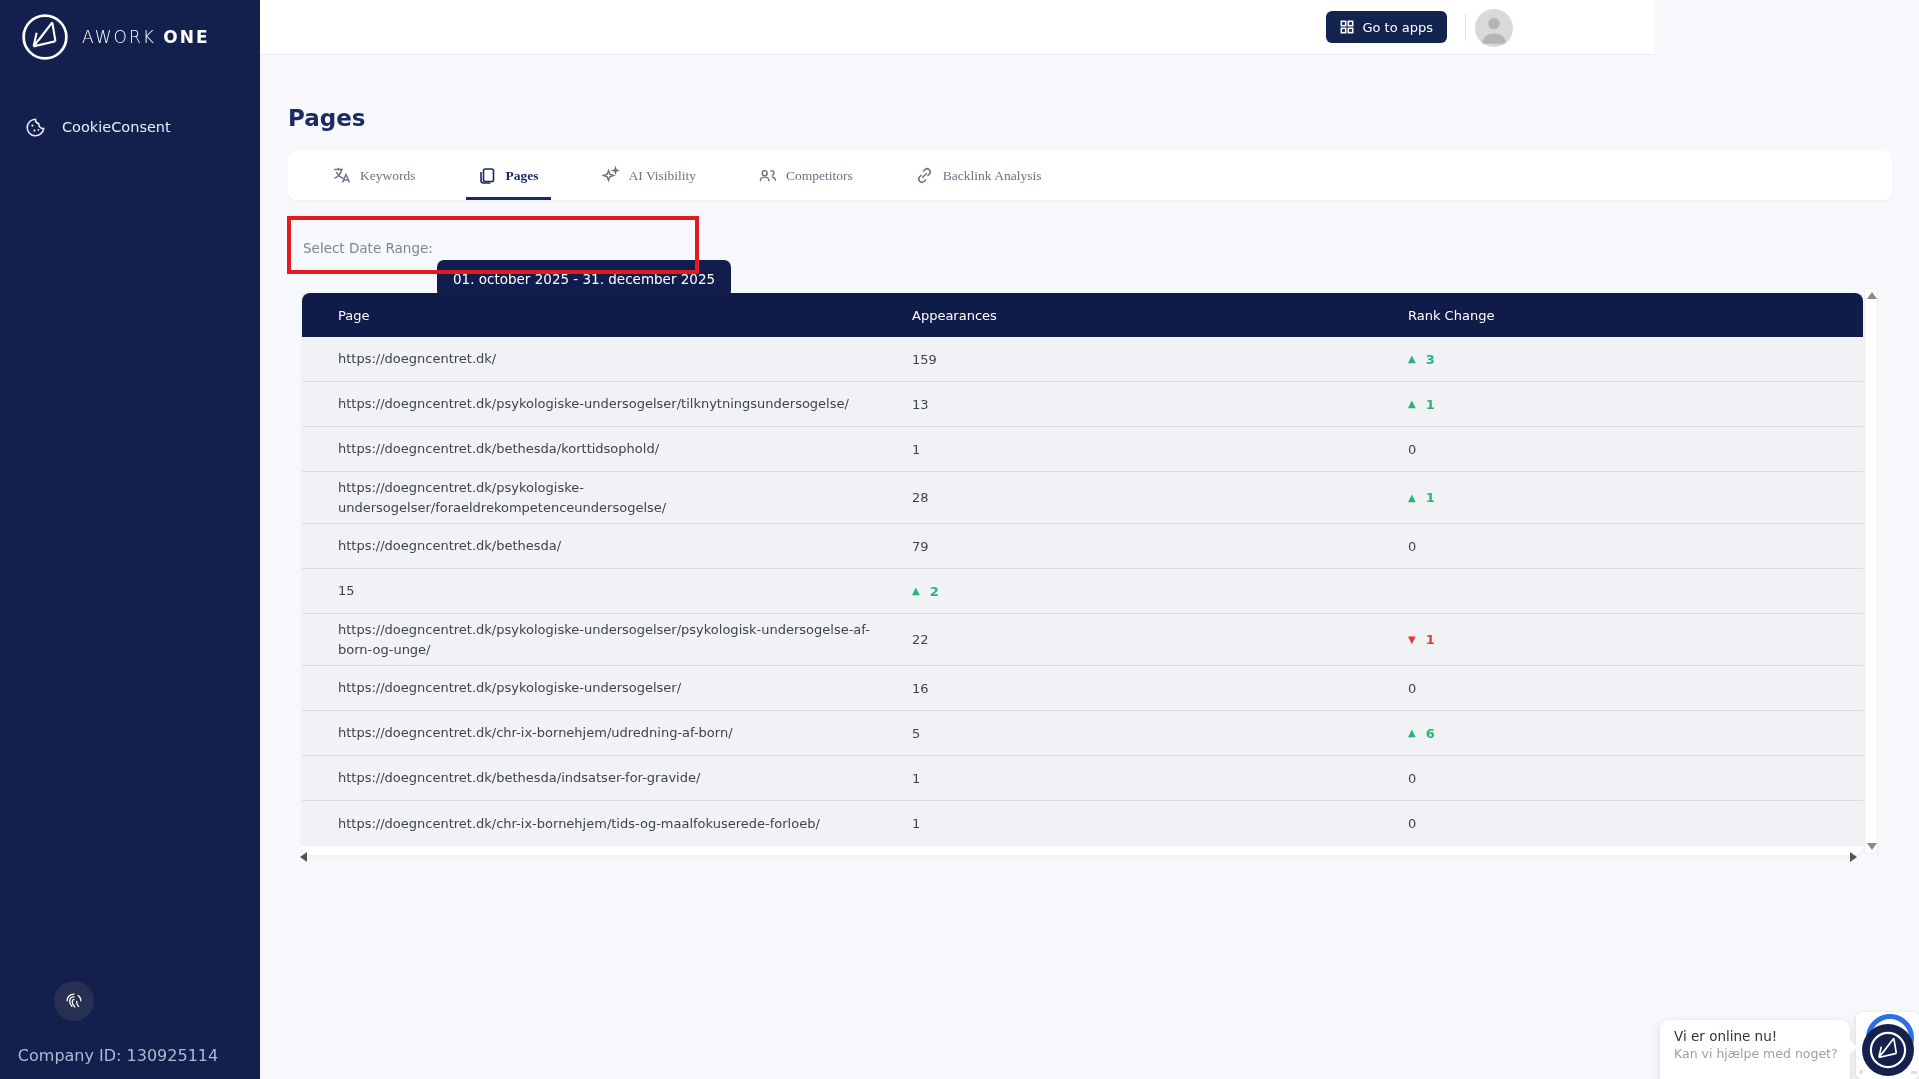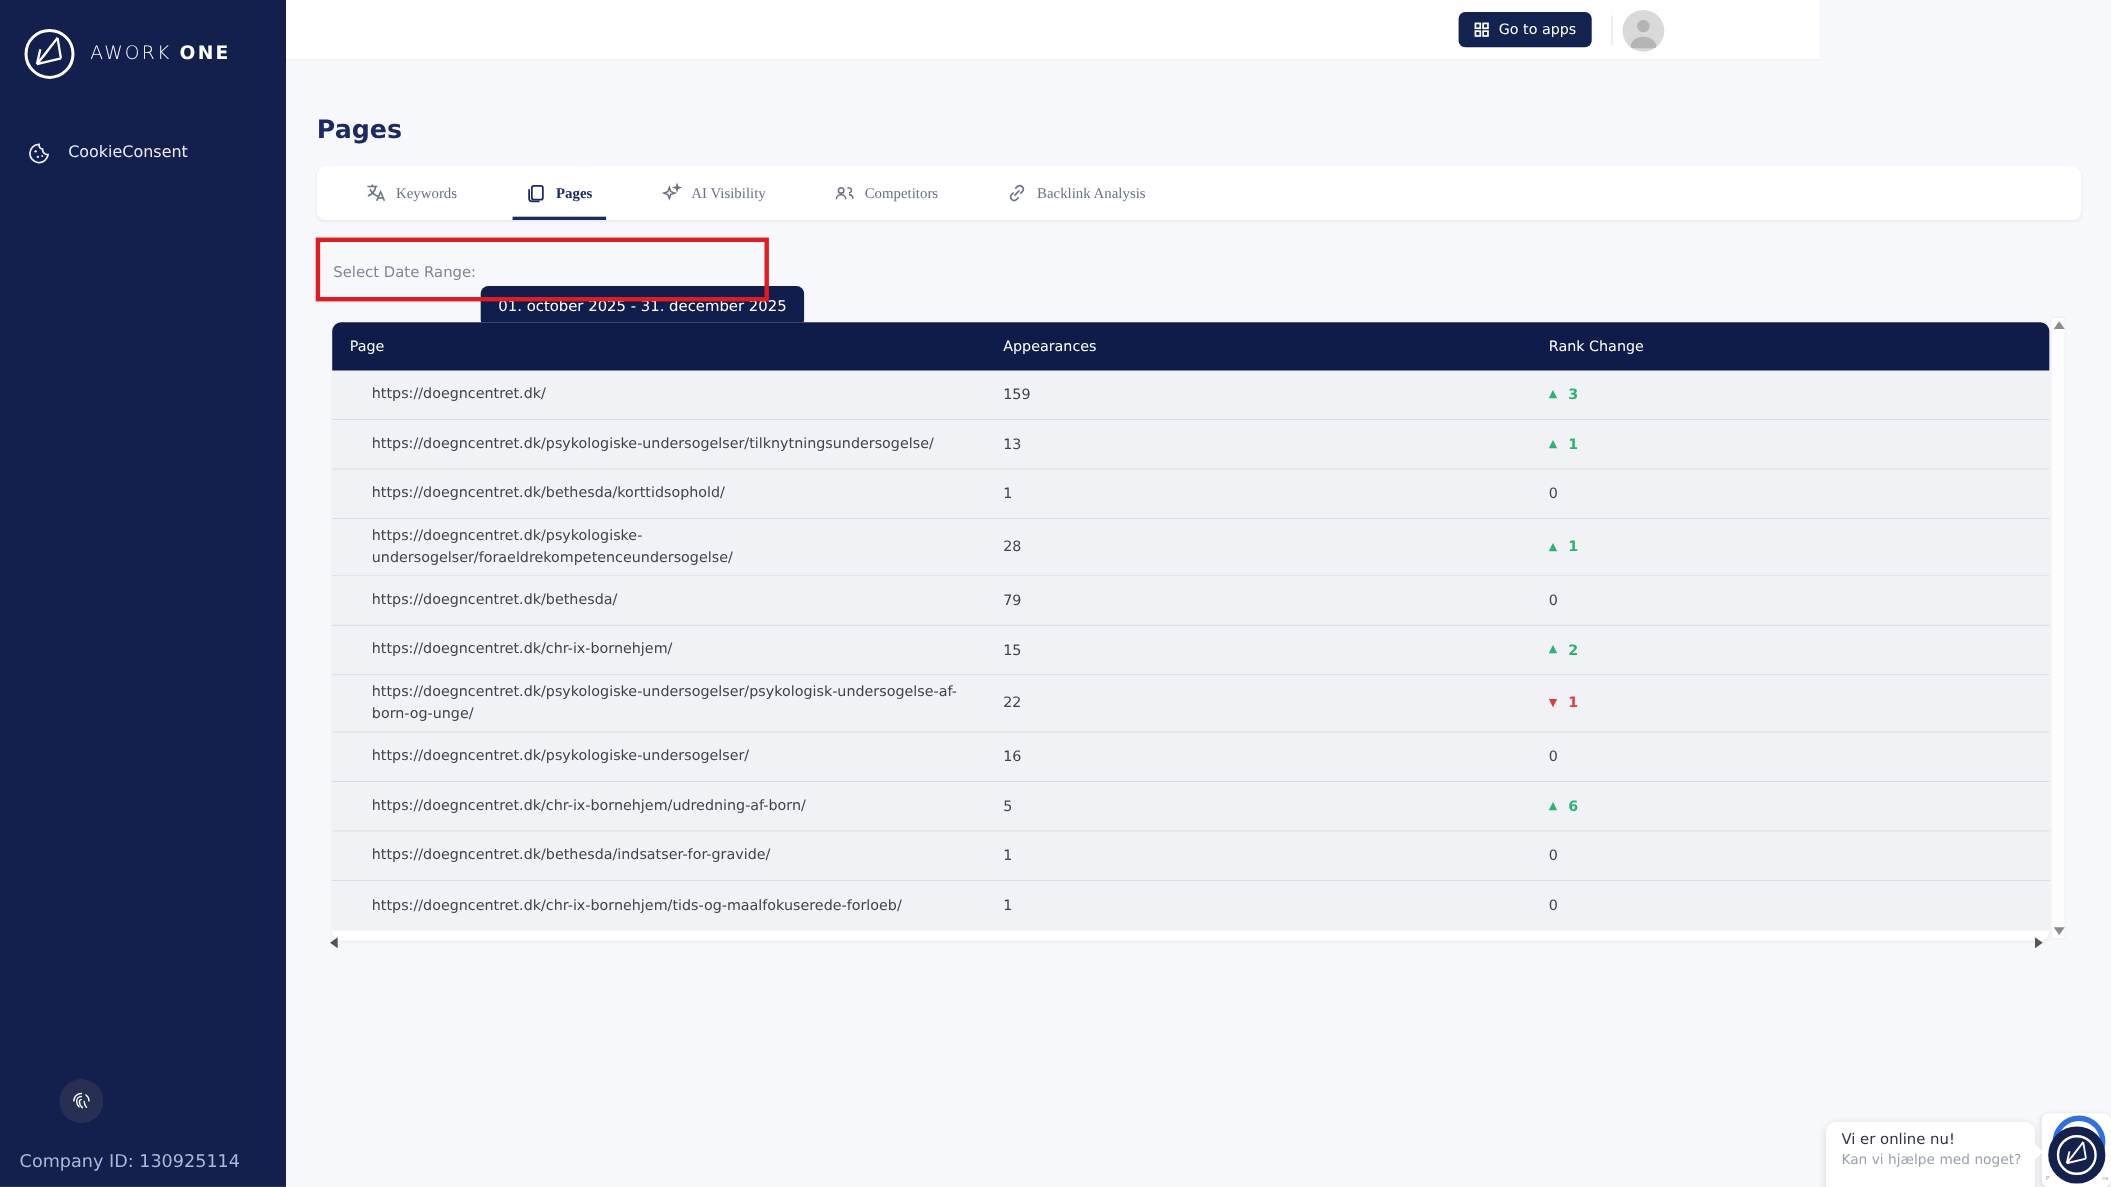--- a/index.html
+++ b/index.html
@@ -1,20 +1,20 @@
 <!DOCTYPE html>
 <html><head>
 <meta charset="utf-8">
 <style>
   * { margin:0; padding:0; box-sizing:border-box; }
   html,body { width:1919px; height:1079px; overflow:hidden; font-family:"DejaVu Sans", sans-serif; background:#f7f8fb; }
 
   
   .sidebar { position:absolute; left:0; top:0; width:260px; height:1079px; background:#13204d; z-index:5; }
-  .brand { display:flex; align-items:center; gap:12px; padding:24px 0 0 20px; }
+  .brand { display:flex; align-items:center; gap:12px; padding:12px 0 0 20px; }
   .brand-logo { width:50px; height:50px; }
   .brand-text { color:#fff; font-size:17px; letter-spacing:2px; font-weight:300; }
   .brand-text b { font-weight:700; }
   .nav { margin-top:40px; }
   .nav-item { display:flex; align-items:center; gap:16px; padding:14px 24px; color:#e8ecf7; font-size:14.5px; cursor:pointer; }
   .nav-item .nicon { width:22px; height:22px; flex:0 0 22px; display:flex; align-items:center; justify-content:center; }
   .nav-item.active { font-weight:700; color:#ffffff; }
   .fingerprint-btn { position:absolute; left:54px; bottom:58px; width:40px; height:40px; border-radius:50%; background:#273053; display:flex; align-items:center; justify-content:center; cursor:pointer; }
   .company-id { position:absolute; left:0; bottom:14px; width:236px; text-align:center; color:#aeb8d6; font-size:16px; }
 
@@ -34,21 +34,21 @@
   .tab.active::after { content:""; position:absolute; left:-6px; right:-6px; bottom:0; height:3px; background:#1b2a63; }
 
   
   .daterange-highlight { position:absolute; left:287px; top:216px; width:412px; height:58px; border:4px solid #e11b1e; z-index:3; pointer-events:none; }
   .daterange-label { position:absolute; left:303px; top:240px; font-size:13.5px; color:#7d8697; }
   .daterange-btn { position:absolute; left:437px; top:228px; height:38px; background:#111e4d; border:none; border-radius:7px; color:#fff; font-size:13.5px; font-family:inherit; padding:0 16px; cursor:pointer;margin-top:32px; }
 
   
   .table-card { position:absolute; left:302px; top:293px; width:1561px; background:#ffffff; border-radius:8px; box-shadow:0 1px 3px rgba(20,30,70,.06); padding-bottom:9px; }
   .thead { display:grid; grid-template-columns:610px 496px 1fr; background:#0f1c49; border-radius:8px 8px 0 0; height:44px; align-items:center; color:#fff; font-size:13px; }
-  .thead .th:first-child { padding-left:16px; }
+  .thead .th:first-child { padding-left:36px; }
   .trow { display:grid; grid-template-columns:610px 496px 1fr; background:#f1f2f5; border-bottom:1px solid #d9dbe0; min-height:45px; align-items:center; font-size:13px; color:#3f434c; padding:6px 0; }
   .trow .td:first-child { padding-left:36px; padding-right:30px; line-height:1.5; overflow-wrap:break-word; }
   .trow:last-child { border-bottom:none; }
   .rank-cell { display:flex; align-items:center; gap:10px; }
   .rank-cell .arrow { font-size:10px; line-height:1; }
   .rank-cell .arrow.up { color:#26b573; }
   .rank-cell .arrow.down { color:#e5383f; }
   .rank-cell .rcv { font-weight:700; }
   .rank-cell .rcv.up { color:#26b573; }
   .rank-cell .rcv.down { color:#e5383f; }
@@ -224,21 +224,20 @@
         </div>
   </div>
 
   <div class="trow">
     <div class="td">https://doegncentret.dk/bethesda/</div>
     <div class="td">79</div>
     <div class="td rank-cell neutral">0</div>
   </div>
 
   <div class="trow">
-    <div class="td">https://doegncentret.dk/chr-ix-bornehjem/</div>
     <div class="td">15</div>
     <div class="td rank-cell">
           <span class="arrow up">▲</span>
           <span class="rcv up">2</span>
         </div>
   </div>
 
   <div class="trow">
     <div class="td">https://doegncentret.dk/psykologiske-undersogelser/psykologisk-undersogelse-af-born-og-unge/</div>
     <div class="td">22</div>

